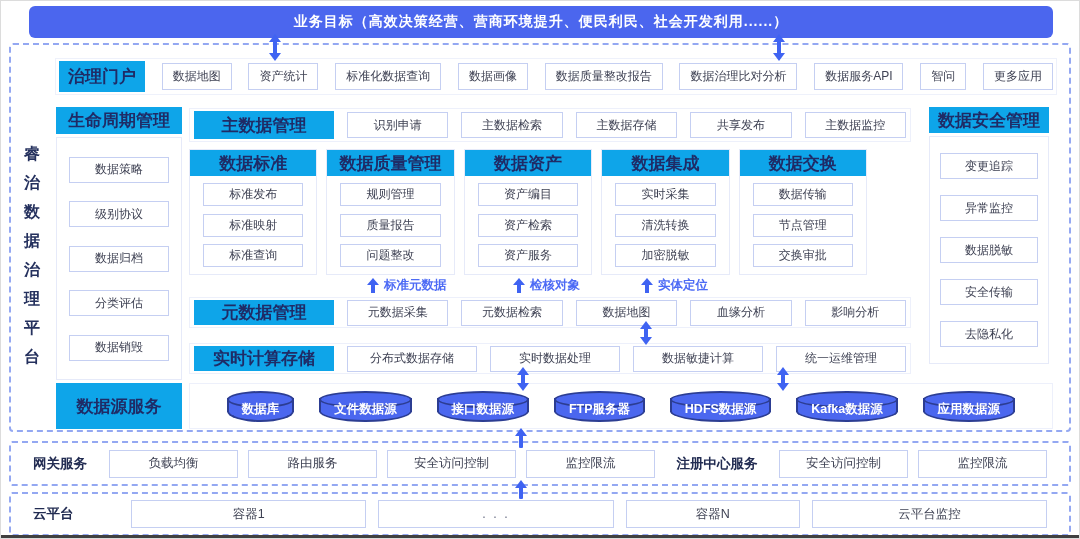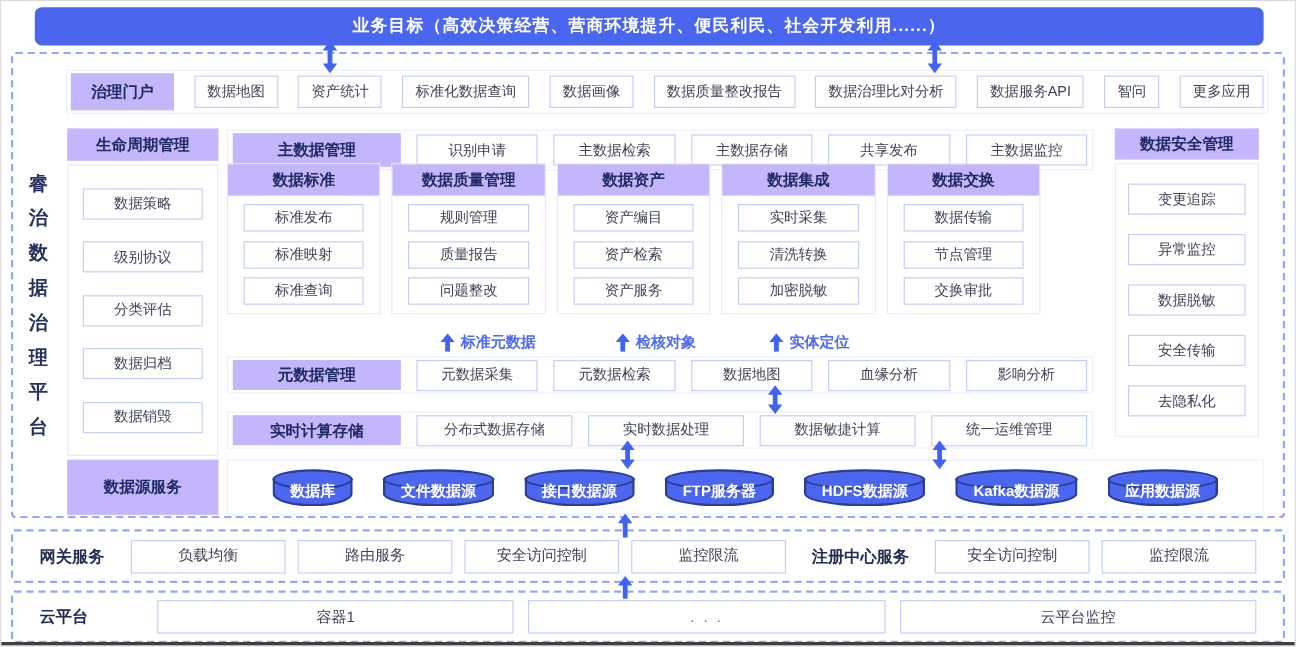--- a/index.html
+++ b/index.html
@@ -17,21 +17,21 @@
                     border-left:6px solid transparent; border-right:6px solid transparent; border-bottom:8px solid #3f63f2; }
   .varrow.double::after { content:""; position:absolute; bottom:-7px; left:50%; transform:translateX(-50%);
                     border-left:6px solid transparent; border-right:6px solid transparent; border-top:8px solid #3f63f2; }
 
   
   .platform { position:absolute; left:8px; top:42px; width:1062px; height:389px; border:2px dashed #94a8f2; border-radius:4px; background:#fff; }
 
   .vtitle { position:absolute; left:8px; top:94px; width:26px; font-size:16px; font-weight:bold; color:#25315e;
             line-height:29px; text-align:center; word-break:break-all; }
 
-  .hdr { background:#c4b5fd; color:#1f2b66; font-weight:bold; font-size:13px;
+  .hdr { background:#0ea5e9; color:#1f2b66; font-weight:bold; font-size:17px;
          display:flex; align-items:center; justify-content:center; white-space:nowrap; }
   .item { background:#fff; border:1px solid #c5cff2; color:#3f4254; font-size:12px;
           display:flex; align-items:center; justify-content:center; white-space:nowrap; }
 
   .portal-row { position:absolute; left:44px; top:13px; width:1002px; height:37px; border:1px solid #eef1fb;
                 display:flex; align-items:center; justify-content:space-between; padding:0 3px; }
   .portal-row .hdr { width:86px; height:31px; flex:none; }
   .portal-row .item { height:27px; padding:0 10px; flex:none; }
 
   .lifecycle { position:absolute; left:45px; top:62px; width:126px; }
@@ -40,21 +40,21 @@
                         justify-content:space-evenly; padding:0 12px; }
   .lifecycle .item { height:26px; }
 
   .bar-row { position:absolute; display:flex; align-items:center; gap:13px; border:1px solid #edf0fb; padding:2px 4px; }
   .bar-row .hdr { width:140px; align-self:stretch; flex:none; }
   .bar-row .item { flex:1; height:26px; }
   .master-row { left:178px; top:63px; width:722px; height:34px; }
   .meta-row   { left:178px; top:252px; width:722px; height:31px; }
   .rt-row     { left:178px; top:298px; width:722px; height:31px; }
 
-  .five-cols { position:absolute; left:178px; top:91px; width:678px; height:126px; display:flex; gap:9px; }
+  .five-cols { position:absolute; left:178px; top:104px; width:678px; height:126px; display:flex; gap:9px; }
   .fcol { flex:1; border:1px solid #e6eaf9; display:flex; flex-direction:column; }
   .fcol .hdr { height:26px; flex:none; }
   .fcol .fbody { flex:1; display:flex; flex-direction:column; justify-content:space-evenly; padding:0 13px; }
   .fcol .item { height:23px; }
 
   .flow-label { position:absolute; top:232px; height:16px; display:flex; align-items:center; gap:5px;
                 color:#4d6bf5; font-size:12.5px; font-weight:600; white-space:nowrap; }
   .flow-arrow { position:relative; width:12px; height:15px; display:inline-block; }
   .flow-arrow::before { content:""; position:absolute; top:0; left:50%; transform:translateX(-50%);
                         border-left:6px solid transparent; border-right:6px solid transparent; border-bottom:7px solid #3f63f2; }
@@ -114,22 +114,22 @@
       <div class="item">数据服务API</div>
       <div class="item">智问</div>
       <div class="item">更多应用</div>
     </div>
 
     <div class="lifecycle">
       <div class="hdr">生命周期管理</div>
       <div class="colbody">
         <div class="item">数据策略</div>
         <div class="item">级别协议</div>
+        <div class="item">数据归档</div>
         <div class="item">分类评估</div>
-        <div class="item">数据归档</div>
         <div class="item">数据销毁</div>
       </div>
     </div>
 
     <div class="bar-row master-row">
       <div class="hdr">主数据管理</div>
       <div class="item">识别申请</div>
       <div class="item">主数据检索</div>
       <div class="item">主数据存储</div>
       <div class="item">共享发布</div>
@@ -263,17 +263,18 @@
     <div class="item">安全访问控制</div>
     <div class="item">监控限流</div>
   </div>
 
   <div class="varrow" style="left:518px; top:486px; height:12px;"></div>
 
   <div class="dashed-box cloud">
     <div class="zone-label">云平台</div>
     <div class="item c1">容器1</div>
     <div class="item c2">. . .</div>
+    <div class="item c3">容器N</div>
     <div class="item c4">云平台监控</div>
   </div>
 
   <div class="bottom-bar"></div>
 </div>
 
 </body></html>

